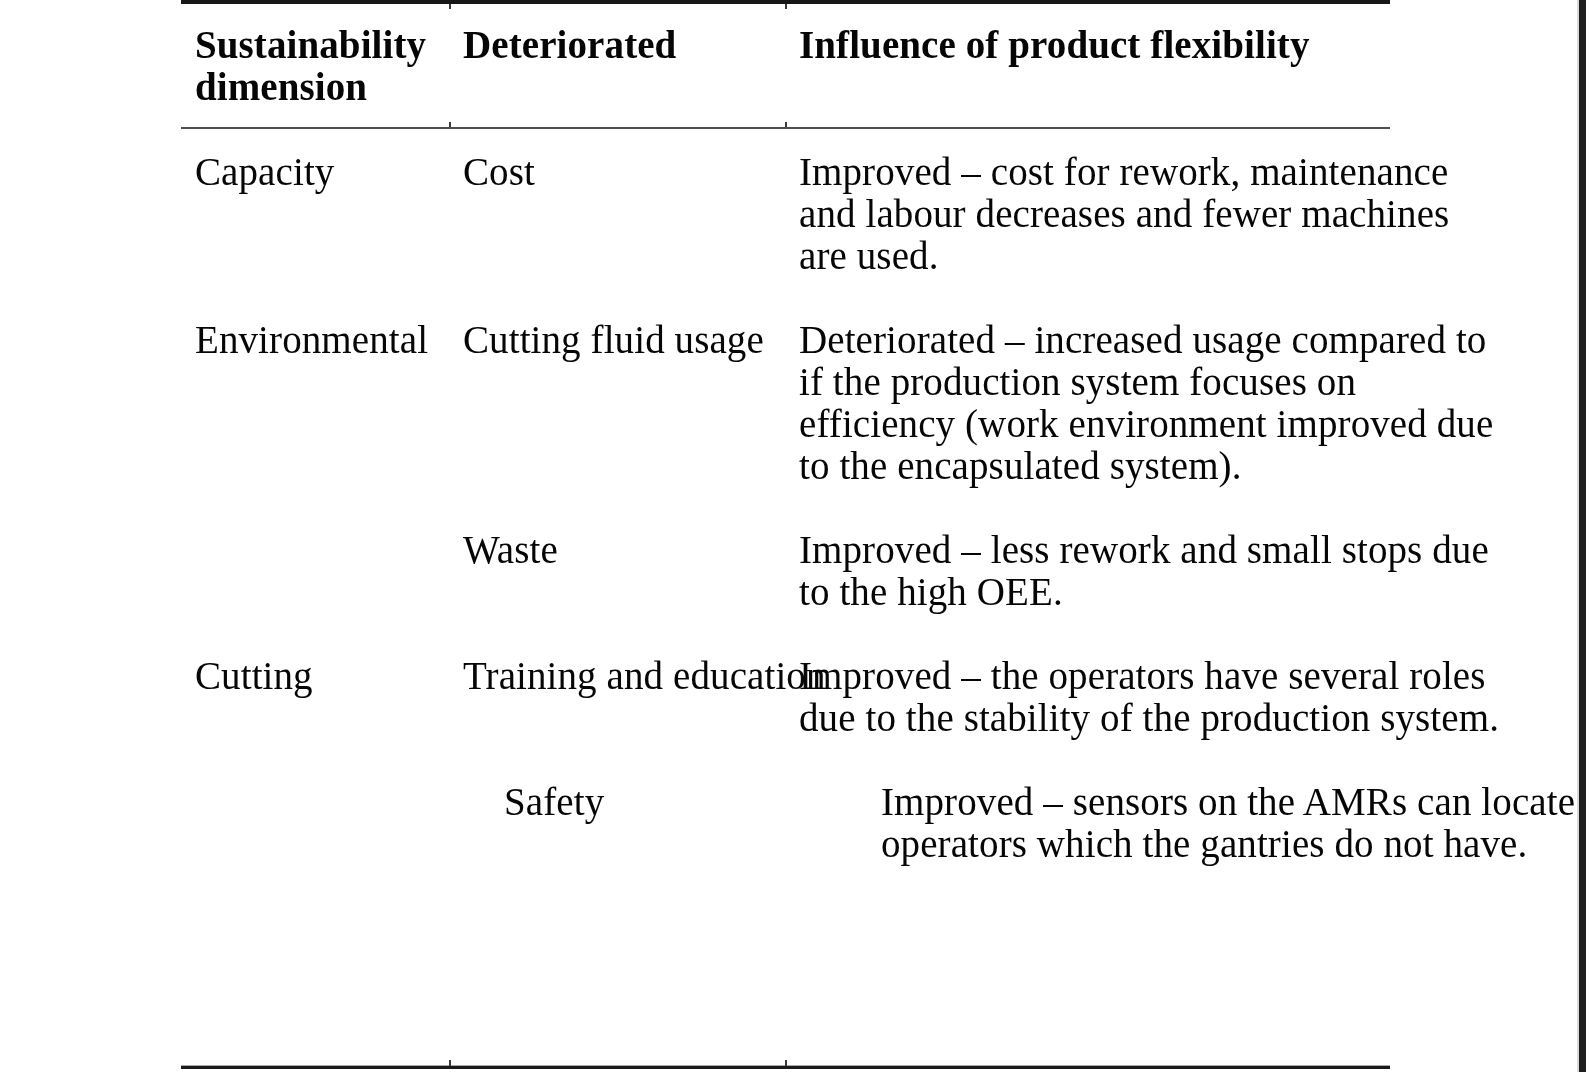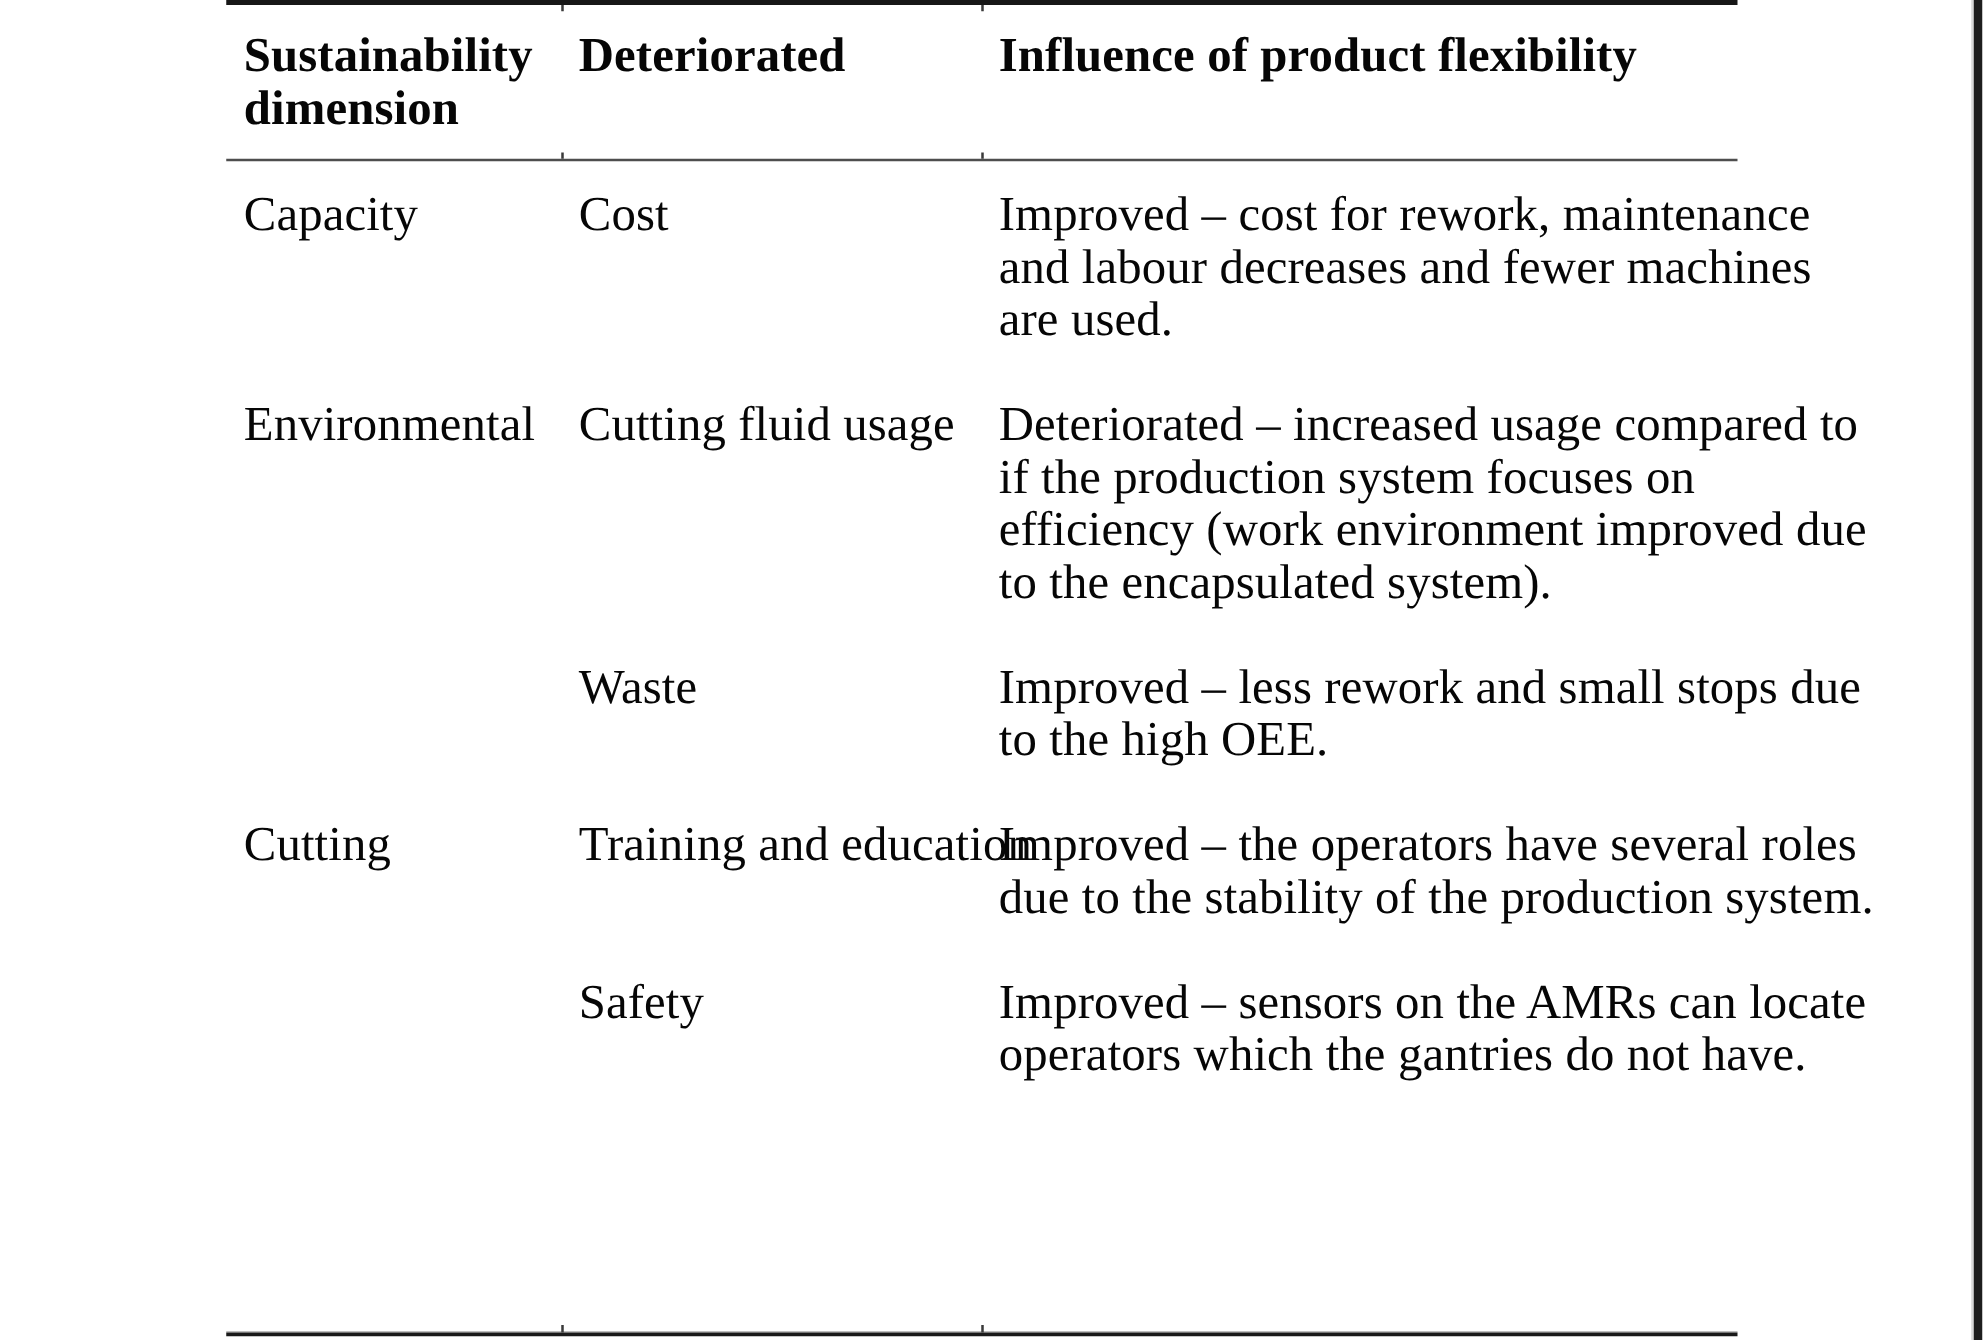--- a/index.html
+++ b/index.html
@@ -106,20 +106,21 @@
     padding-top: 22px;
     box-sizing: border-box;
   }
   .trow {
     display: grid;
     grid-template-columns: 268px 336px 605px;
     margin-bottom: 42px;
   }
   .trow:last-child {
     margin-bottom: 0;
+    gap: 41px;
   }
   .cell {
     padding-left: 14px;
     font-size: 39px;
     line-height: 42px;
     white-space: pre;
     letter-spacing: 0.1px;
   }
   .hcell {
     font-weight: bold;

